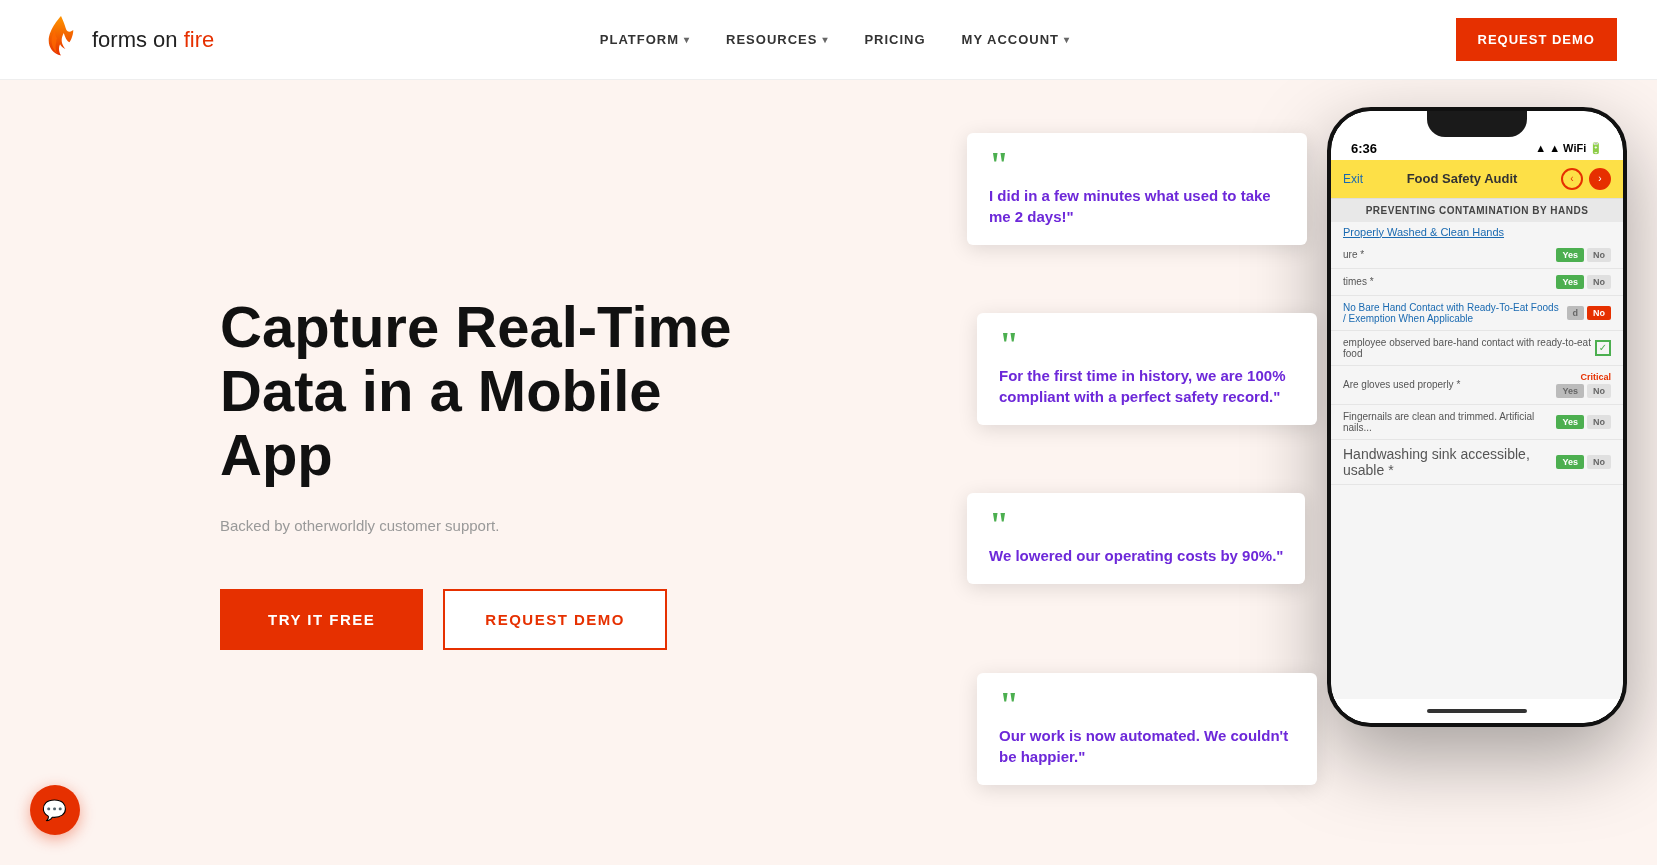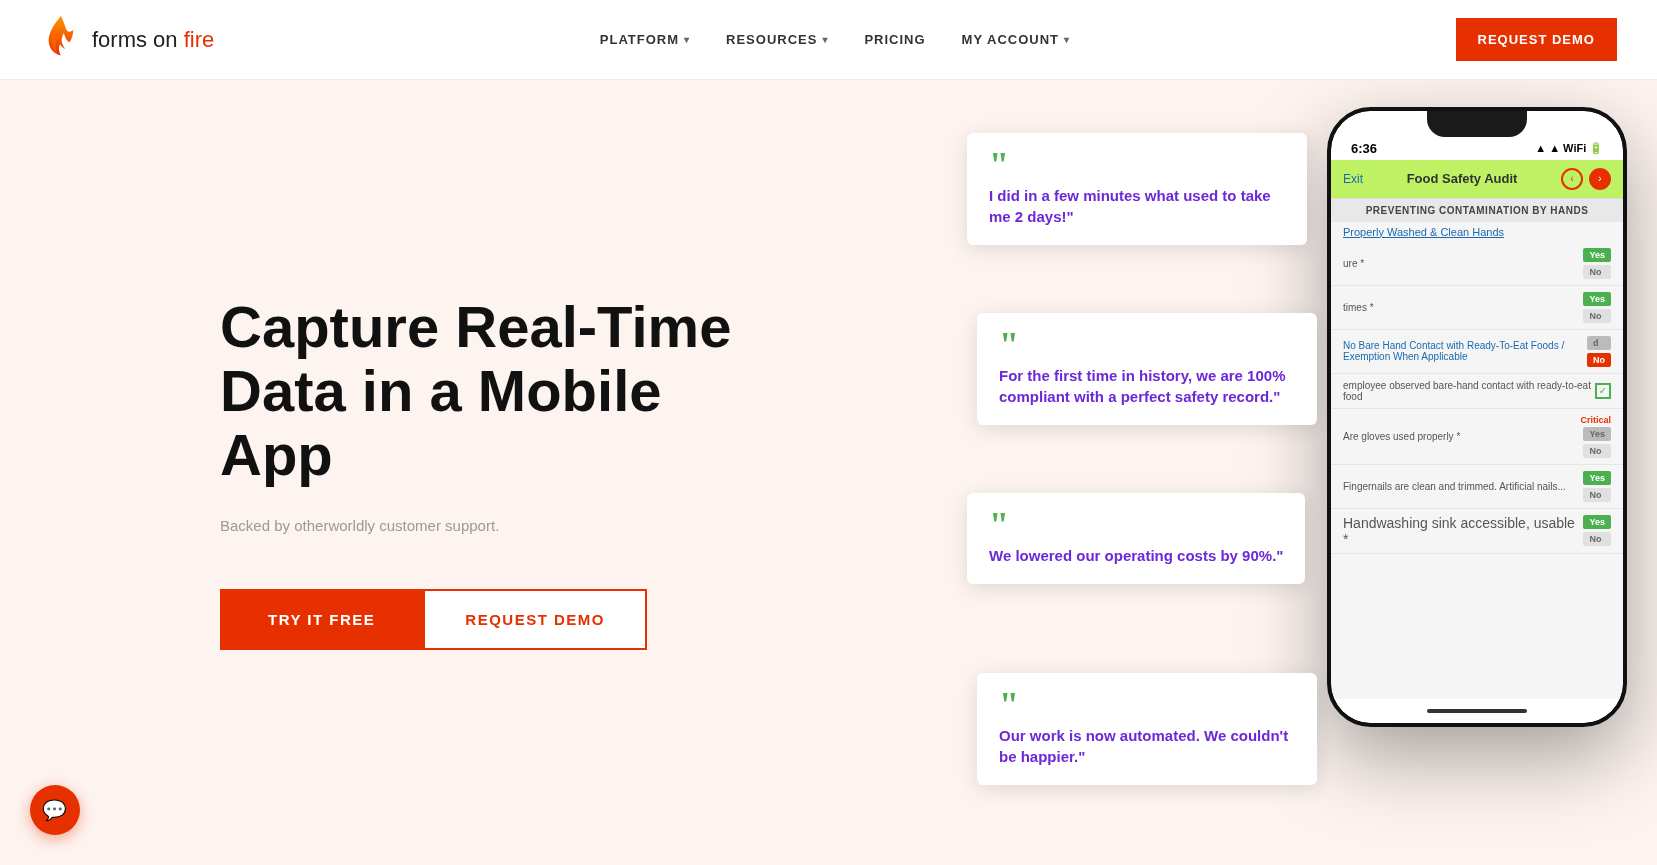--- a/index.html
+++ b/index.html
@@ -97,20 +97,21 @@
       margin-bottom: 18px;
       font-weight: 400;
     }
     .hero-support {
       font-size: 15px;
       color: #999;
       margin-bottom: 55px;
     }
     .hero-buttons {
       display: flex;
+      gap: 20px;
       align-items: flex-start;
     }
     .btn-try {
       background: #e63000;
       color: #fff;
       border: none;
       padding: 22px 48px;
       font-size: 15px;
       font-weight: 700;
       letter-spacing: 1.5px;
@@ -177,21 +178,21 @@
       height: 26px;
       border-radius: 0 0 18px 18px;
       margin: 0 auto;
       position: absolute;
       top: 0;
       left: 50%;
       transform: translateX(-50%);
       z-index: 5;
     }
     .phone-header {
-      background: #bef264;
+      background: #fde047;
       padding: 8px 12px;
       display: flex;
       justify-content: space-between;
       align-items: center;
       border-bottom: 1px solid #ddd;
     }
     .phone-header-title {
       font-size: 13px;
       font-weight: 700;
       color: #333;
@@ -227,21 +228,21 @@
     .phone-row {
       display: flex;
       justify-content: space-between;
       align-items: center;
       padding: 6px 12px;
       border-bottom: 1px solid #e5e5e5;
       font-size: 10px;
       color: #444;
     }
     .yes-no-btns {
-      display: flex; gap: 3px; flex-direction: column;
+      display: flex; gap: 3px;
     }
     .yes-btn {
       background: #4caf50; color: #fff;
       padding: 2px 6px; font-size: 9px; font-weight: 700; border-radius: 2px;
     }
     .no-btn {
       background: #e0e0e0; color: #666;
       padding: 2px 6px; font-size: 9px; font-weight: 700; border-radius: 2px;
     }
     .no-btn.active {

